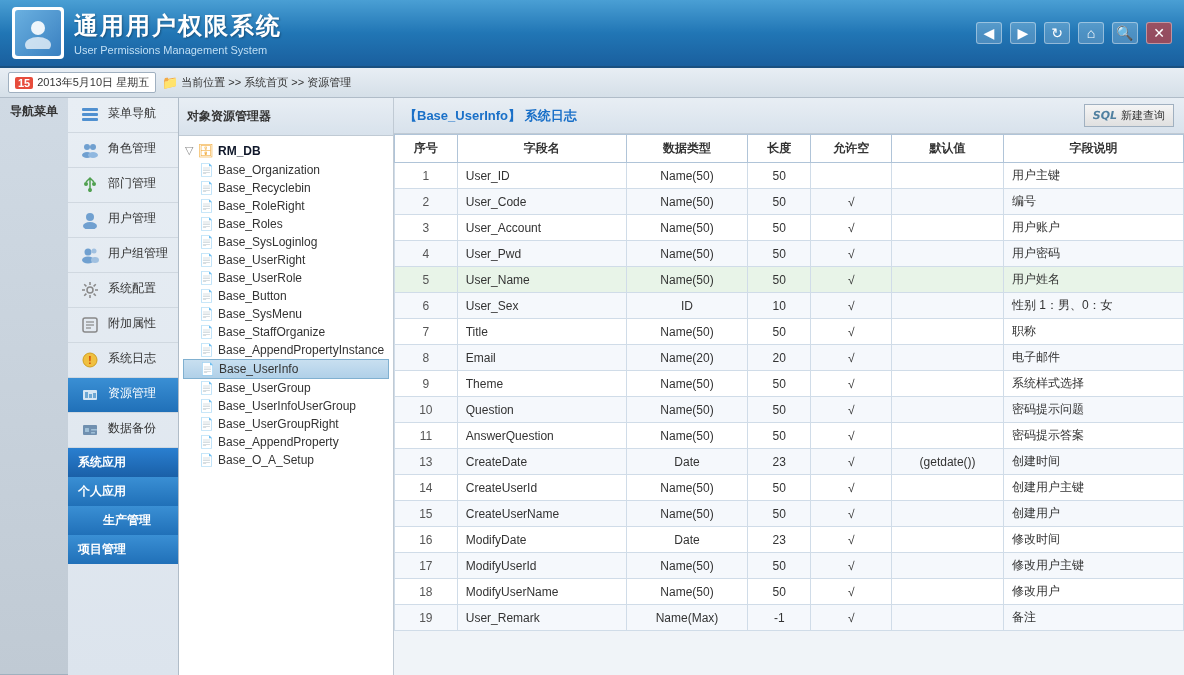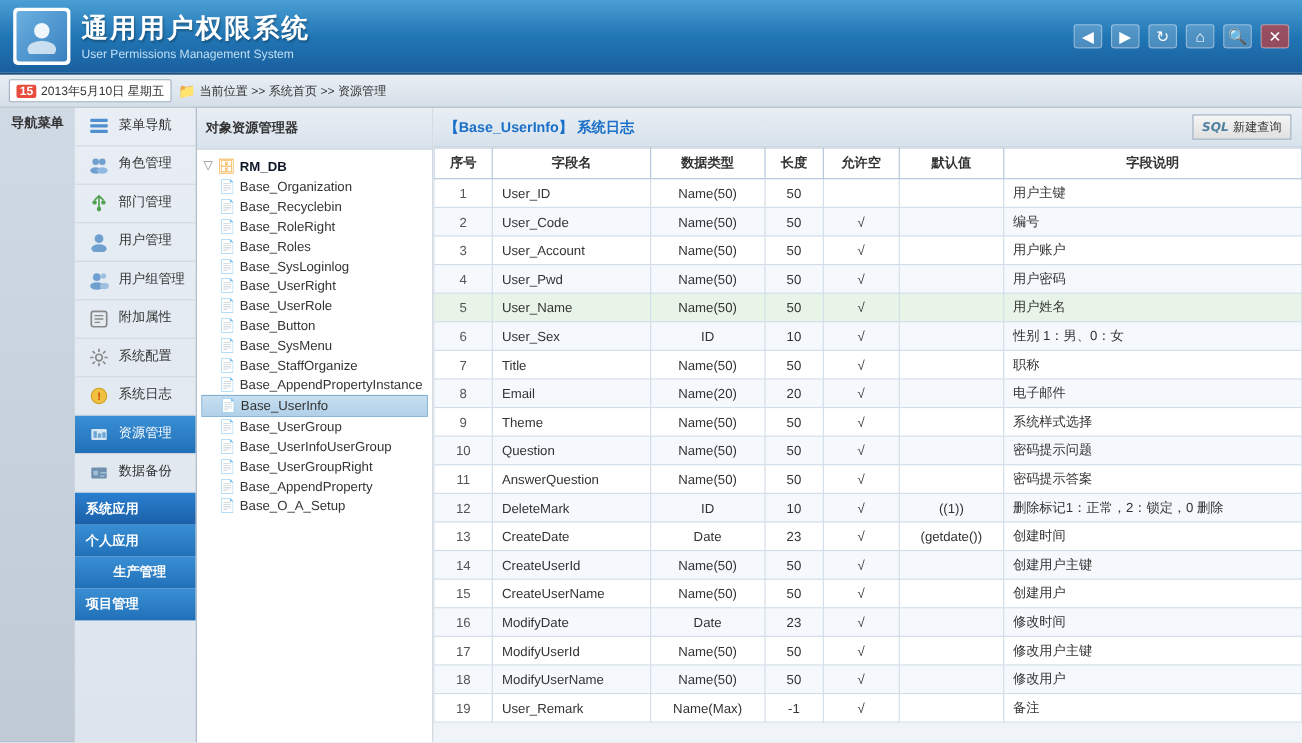--- a/index.html
+++ b/index.html
@@ -331,37 +331,37 @@
               <circle cx="13" cy="5" r="2.5" fill="#a0c0e0"></circle>
               <ellipse cx="14" cy="14" rx="4" ry="3" fill="#a0c0e0"></ellipse>
             </svg>
         </div>
         <span class="sidebar-label">用户组管理</span>
       </div>
 
       <div class="sidebar-item">
         <div class="sidebar-icon">
           <svg width="18" height="18" viewBox="0 0 18 18">
+              <circle cx="9" cy="9" r="3" fill="none" stroke="#888" stroke-width="1.5"></circle>
+              <path d="M9 1 L9 4 M9 14 L9 17 M1 9 L4 9 M14 9 L17 9 M3.2 3.2 L5.4 5.4 M12.6 12.6 L14.8 14.8 M14.8 3.2 L12.6 5.4 M5.4 12.6 L3.2 14.8" stroke="#888" stroke-width="1.5"></path>
+            </svg>
+        </div>
+        <span class="sidebar-label">系统配置</span>
+      </div>
+
+      <div class="sidebar-item">
+        <div class="sidebar-icon">
+          <svg width="18" height="18" viewBox="0 0 18 18">
               <rect x="2" y="2" width="14" height="14" rx="2" fill="none" stroke="#888" stroke-width="1.5"></rect>
               <line x1="5" y1="6" x2="13" y2="6" stroke="#888" stroke-width="1.2"></line>
               <line x1="5" y1="9" x2="13" y2="9" stroke="#888" stroke-width="1.2"></line>
               <line x1="5" y1="12" x2="10" y2="12" stroke="#888" stroke-width="1.2"></line>
             </svg>
         </div>
         <span class="sidebar-label">附加属性</span>
-      </div>
-
-      <div class="sidebar-item">
-        <div class="sidebar-icon">
-          <svg width="18" height="18" viewBox="0 0 18 18">
-              <circle cx="9" cy="9" r="3" fill="none" stroke="#888" stroke-width="1.5"></circle>
-              <path d="M9 1 L9 4 M9 14 L9 17 M1 9 L4 9 M14 9 L17 9 M3.2 3.2 L5.4 5.4 M12.6 12.6 L14.8 14.8 M14.8 3.2 L12.6 5.4 M5.4 12.6 L3.2 14.8" stroke="#888" stroke-width="1.5"></path>
-            </svg>
-        </div>
-        <span class="sidebar-label">系统配置</span>
       </div>
 
       <div class="sidebar-item">
         <div class="sidebar-icon">
           <svg width="18" height="18" viewBox="0 0 18 18">
               <circle cx="9" cy="9" r="7" fill="#f0c040" stroke="#d0a020" stroke-width="1"></circle>
               <text x="9" y="13" text-anchor="middle" font-size="10" font-weight="bold" fill="#d04000">!</text>
             </svg>
         </div>
         <span class="sidebar-label">系统日志</span>
@@ -599,29 +599,20 @@
               <tr>
     <td class="center num">11</td>
     <td>AnswerQuestion</td>
     <td class="center">Name(50)</td>
     <td class="center">50</td>
     <td class="center">√</td>
     <td class="center"></td>
     <td>密码提示答案</td>
   </tr>
               <tr>
-    <td class="center num">12</td>
-    <td>DeleteMark</td>
-    <td class="center">ID</td>
-    <td class="center">10</td>
-    <td class="center">√</td>
-    <td class="center">((1))</td>
-    <td>删除标记1：正常，2：锁定，0 删除</td>
-  </tr>
-              <tr>
     <td class="center num">13</td>
     <td>CreateDate</td>
     <td class="center">Date</td>
     <td class="center">23</td>
     <td class="center">√</td>
     <td class="center">(getdate())</td>
     <td>创建时间</td>
   </tr>
               <tr>
     <td class="center num">14</td>

